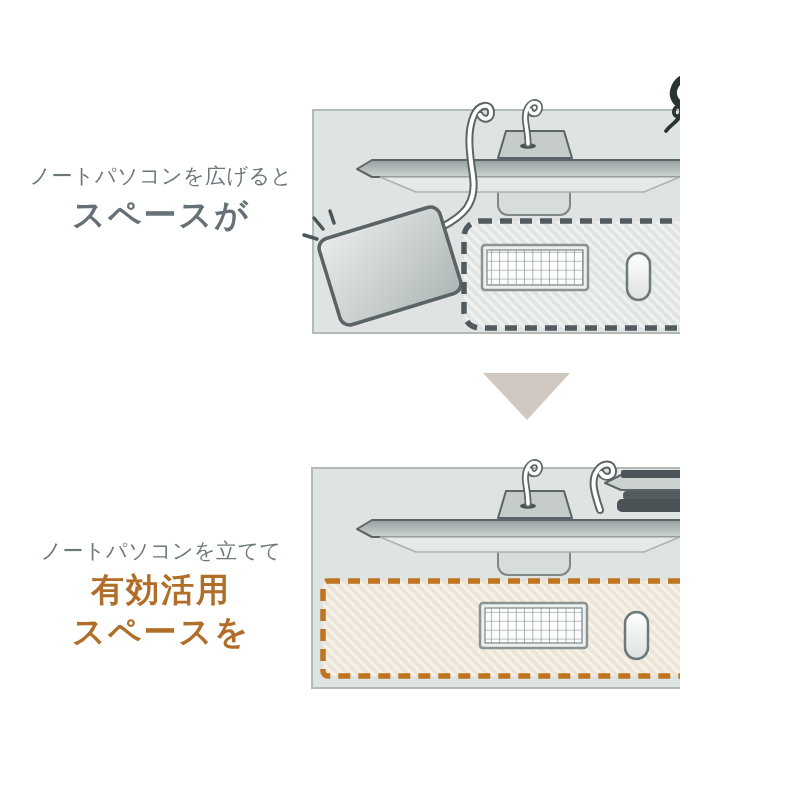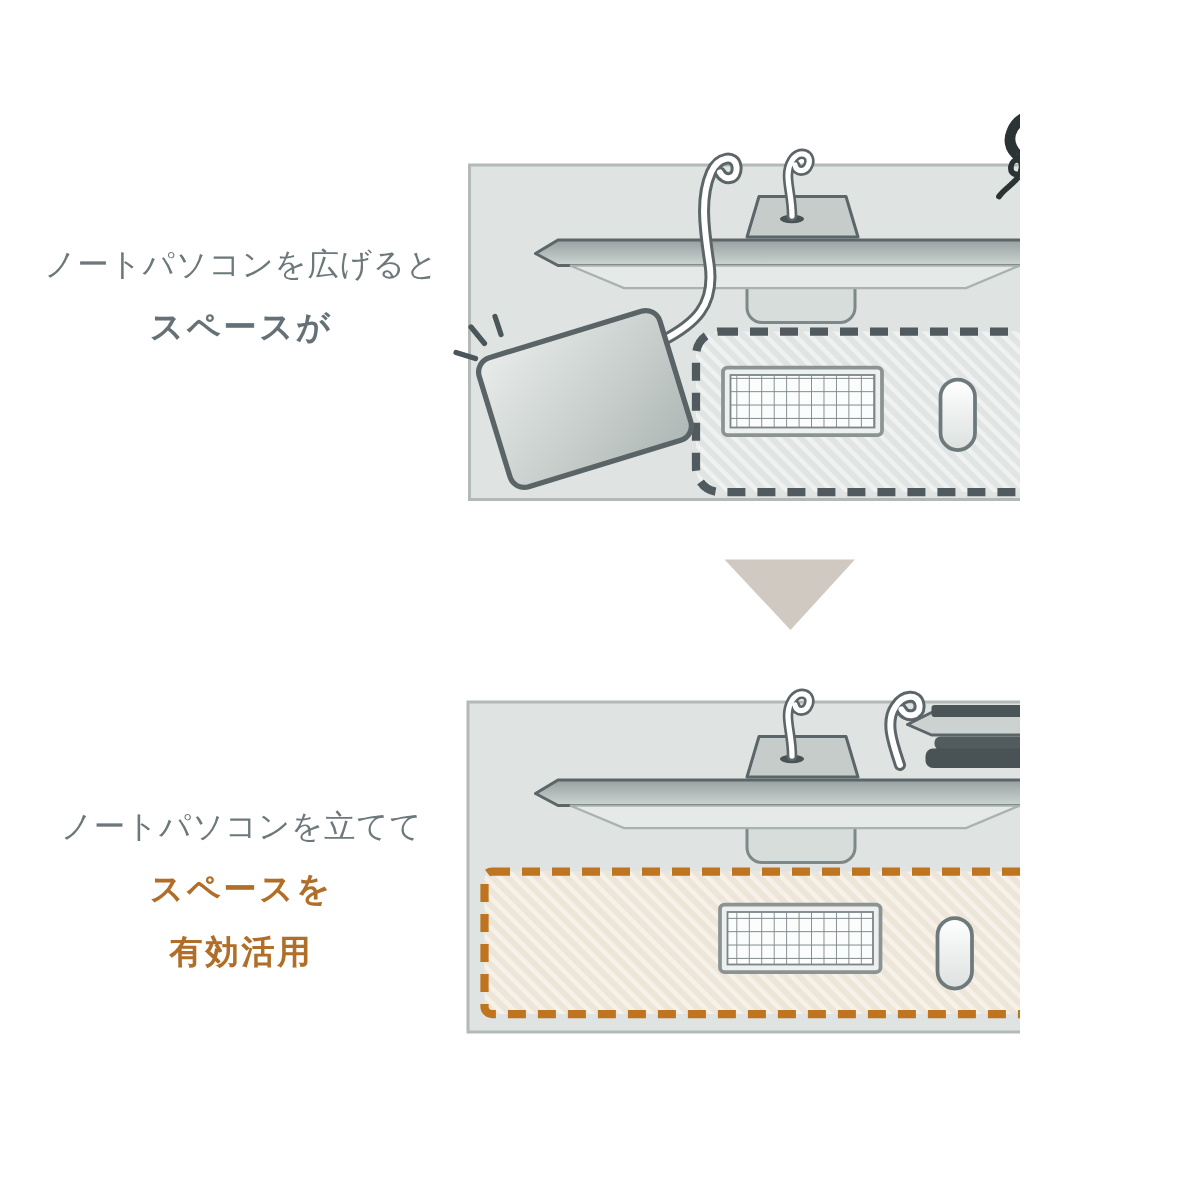--- a/index.html
+++ b/index.html
@@ -1,22 +1,22 @@
 <!DOCTYPE html>
 <html><head>
 <meta charset="utf-8">
 <style>
   html,body{margin:0;padding:0;background:#ffffff;}
   .stage{
     position:relative;width:680px;height:800px;background:#ffffff;overflow:hidden;
-    font-family:Liberation Serif, serif;
+    font-family:Liberation Mono, monospace;
   }
   .caption{position:absolute;left:0;width:322px;text-align:center;}
   .caption .line-small{font-size:21px;color:#6d787b;letter-spacing:.5px;margin-bottom:7px;}
-  .caption .line-strong{font-size:22px;font-weight:700;line-height:42px;letter-spacing:2px;}
+  .caption .line-strong{font-size:33px;font-weight:700;line-height:42px;letter-spacing:2px;}
   .before-caption{top:162px;}
   .before-caption .line-strong{color:#657176;}
   .after-caption{top:537px;}
   .after-caption .line-strong{color:#b06e28;}
   .illus{position:absolute;left:300px;width:445px;height:275px;}
   .illus-before{top:65px;}
   .illus-after{top:425px;}
   .arrow-svg{position:absolute;left:470px;top:368px;width:120px;height:60px;}
 </style>
 </head>
@@ -91,22 +91,22 @@
       <path d="M388,46 C381,53 373,53 374,46 C375,40 382,40 381,47 C380,56 371,59 366,66"></path>
     </g>
   </svg>
 
   <svg class="arrow-svg" viewBox="0 0 120 60">
     <polygon points="13,5 100,5 57,52" fill="#d0c9c1"></polygon>
   </svg>
 
   <div class="caption after-caption">
     <div class="line-small">ノートパソコンを立てて</div>
+    <div class="line-strong">有効活用</div>
     <div class="line-strong">スペースを</div>
-    <div class="line-strong">有効活用</div>
   </div>
 
   <svg class="illus illus-after" viewBox="0 0 445 275">
     <defs>
       <linearGradient id="barGradB" x1="0" y1="0" x2="0" y2="1">
         <stop offset="0" stop-color="#97a1a0"></stop>
           <stop offset="1" stop-color="#cdd4d2"></stop>
       </linearGradient>
       <linearGradient id="mouseGradB" x1="0" y1="0" x2="0" y2="1">
         <stop offset="0" stop-color="#ffffff"></stop>

